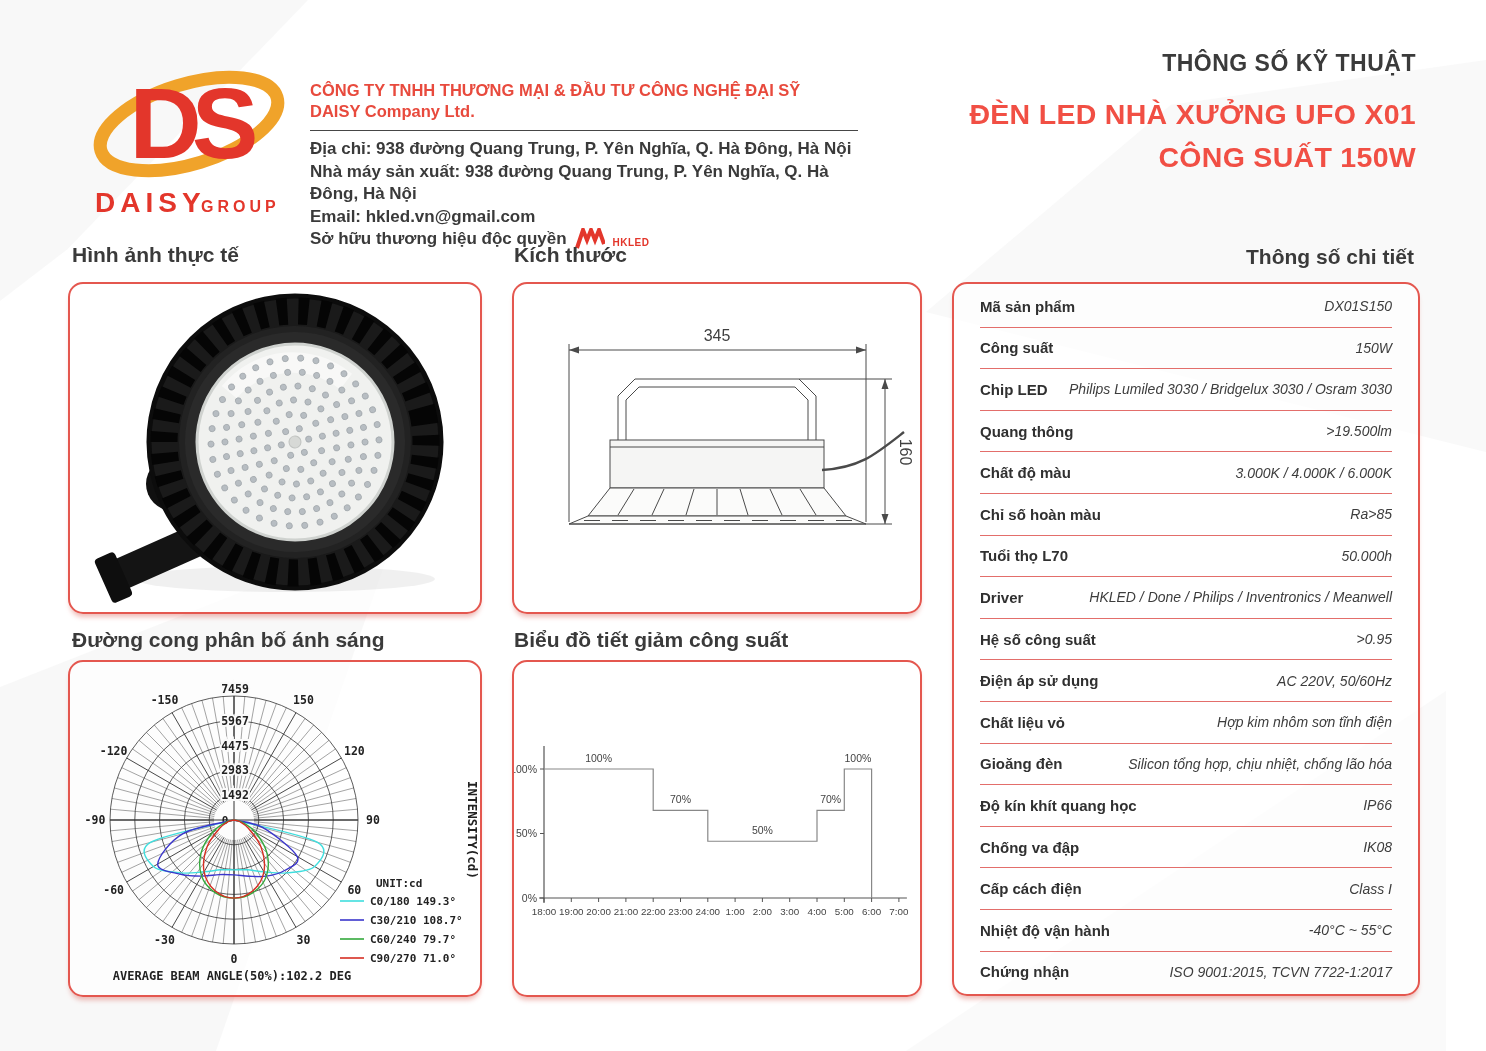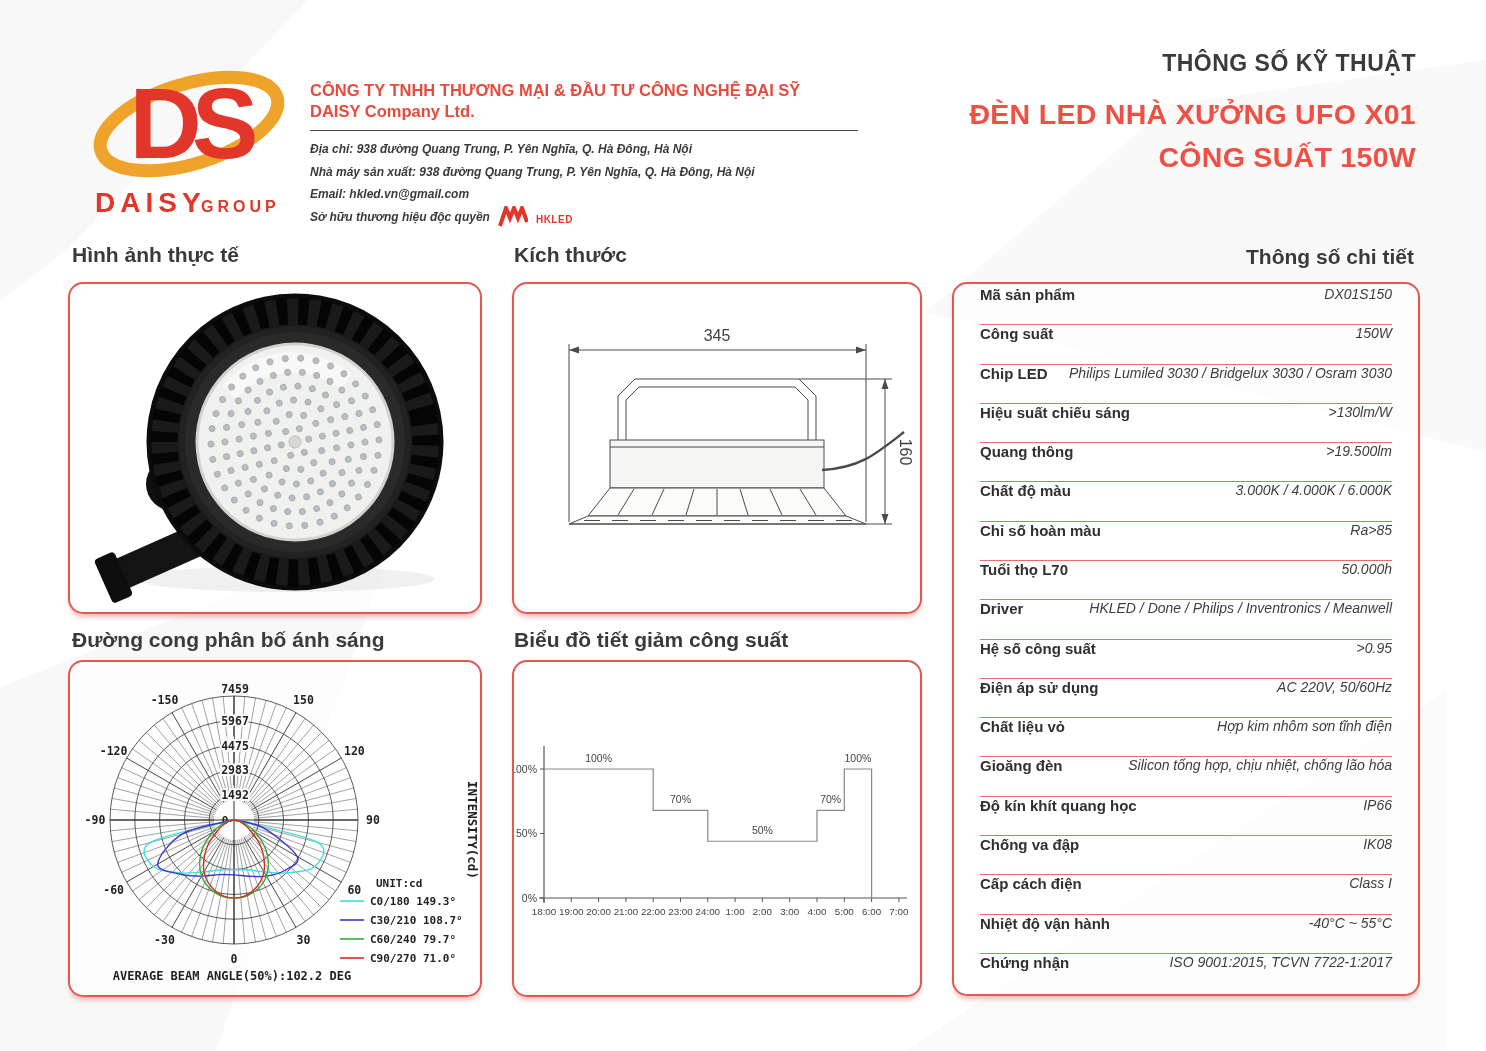--- a/index.html
+++ b/index.html
@@ -10,21 +10,21 @@
   .d1{left:0;top:0;width:560px;height:430px;background:#f3f3f3;clip-path:polygon(0 0,55% 0,12% 58%,0 70%);opacity:.55;}
   .d2{right:0;top:60px;width:700px;height:560px;background:#f4f4f4;clip-path:polygon(100% 0,100% 70%,20% 45%,55% 8%);opacity:.5;}
   .d3{left:0;bottom:0;width:720px;height:520px;background:#f2f2f2;clip-path:polygon(0 30%,55% 0,30% 100%,0 100%);opacity:.55;}
   .d4{right:40px;bottom:0;width:600px;height:360px;background:#f5f5f5;clip-path:polygon(100% 0,100% 100%,10% 100%);opacity:.5;}
 
   
   .logo{position:absolute;left:73px;top:66px;width:232px;height:156px;}
   .company{position:absolute;left:310px;top:72px;width:556px;margin-top:8px;}
   .co-red{font-weight:bold;font-size:16.5px;line-height:21px;color:#e84a3d;}
   .co-div{border:none;border-top:1.6px solid #464646;margin:8px 0 7px 0;width:548px;}
-  .co-info{font-weight:bold;font-size:12px;line-height:22.5px;color:#3a3a3a;margin:0;font-style:italic;}
+  .co-info{font-weight:bold;font-size:17px;line-height:22.5px;color:#3a3a3a;margin:0;}
   .tm-line{display:flex;align-items:center;gap:8px;}
   .tm-brand{color:#e3362b;font-weight:bold;font-size:10px;letter-spacing:.5px;margin-top:6px;}
   .titleblock{position:absolute;right:70px;top:50px;width:640px;text-align:right;}
   .doc-title{font-size:23px;font-weight:bold;color:#3b3b3b;letter-spacing:.5px;}
   .prod-title{font-size:28.5px;font-weight:bold;color:#f14f44;line-height:43px;margin-top:16px;letter-spacing:.3px;}
 
   
   .sec{position:absolute;font-size:21px;font-weight:bold;color:#3a3a3a;}
   .sec-photo{left:72px;top:243px;}
   .sec-dims{left:514px;top:243px;}
@@ -36,21 +36,21 @@
   .panel{position:absolute;border:2px solid #e4574f;border-radius:15px;background:rgba(255,255,255,.65);
          box-shadow:0 5px 5px -2px rgba(216,84,74,.4);}
   .p-photo{left:68px;top:282px;width:410px;height:328px;}
   .p-dims{left:512px;top:282px;width:406px;height:328px;}
   .p-specs{left:952px;top:282px;width:464px;height:710px;}
   .p-polar{left:68px;top:660px;width:410px;height:333px;text-align:center;}
   .p-derate{left:512px;top:660px;width:406px;height:333px;}
 
   
   .spec-table{position:absolute;inset:2px 0;display:flex;flex-direction:column;}
-  .spec-row{flex:1;display:flex;align-items:flex-start;justify-content:space-between;margin:0 26px;
+  .spec-row{flex:1;display:flex;align-items:center;justify-content:space-between;margin:0 26px;
             border-bottom:1px solid rgba(217,62,58,.75);}
   .spec-row:last-child{border-bottom:none;}
   .spec-label{font-weight:bold;font-size:15px;color:#303030;white-space:nowrap;}
   .spec-value{font-style:italic;font-size:14px;color:#3d3d3d;white-space:nowrap;text-align:right;}
 
   svg text{font-family:"Liberation Sans",sans-serif;}
   .mono{font-family:"DejaVu Sans Mono",monospace;font-weight:bold;}
 </style>
 </head>
 <body>
@@ -299,24 +299,20 @@
         </div>
         <div class="spec-row">
           <span class="spec-label">Công suất</span>
           <span class="spec-value">150W</span>
         </div>
         <div class="spec-row">
           <span class="spec-label">Chip LED</span>
           <span class="spec-value">Philips Lumiled 3030 / Bridgelux 3030 / Osram 3030</span>
         </div>
         <div class="spec-row">
-          <span class="spec-label">Hiệu suất chiếu sáng</span>
-          <span class="spec-value">&gt;130lm/W</span>
-        </div>
-        <div class="spec-row">
           <span class="spec-label">Quang thông</span>
           <span class="spec-value">&gt;19.500lm</span>
         </div>
         <div class="spec-row">
           <span class="spec-label">Chất độ màu</span>
           <span class="spec-value">3.000K / 4.000K / 6.000K</span>
         </div>
         <div class="spec-row">
           <span class="spec-label">Chỉ số hoàn màu</span>
           <span class="spec-value">Ra&gt;85</span>

